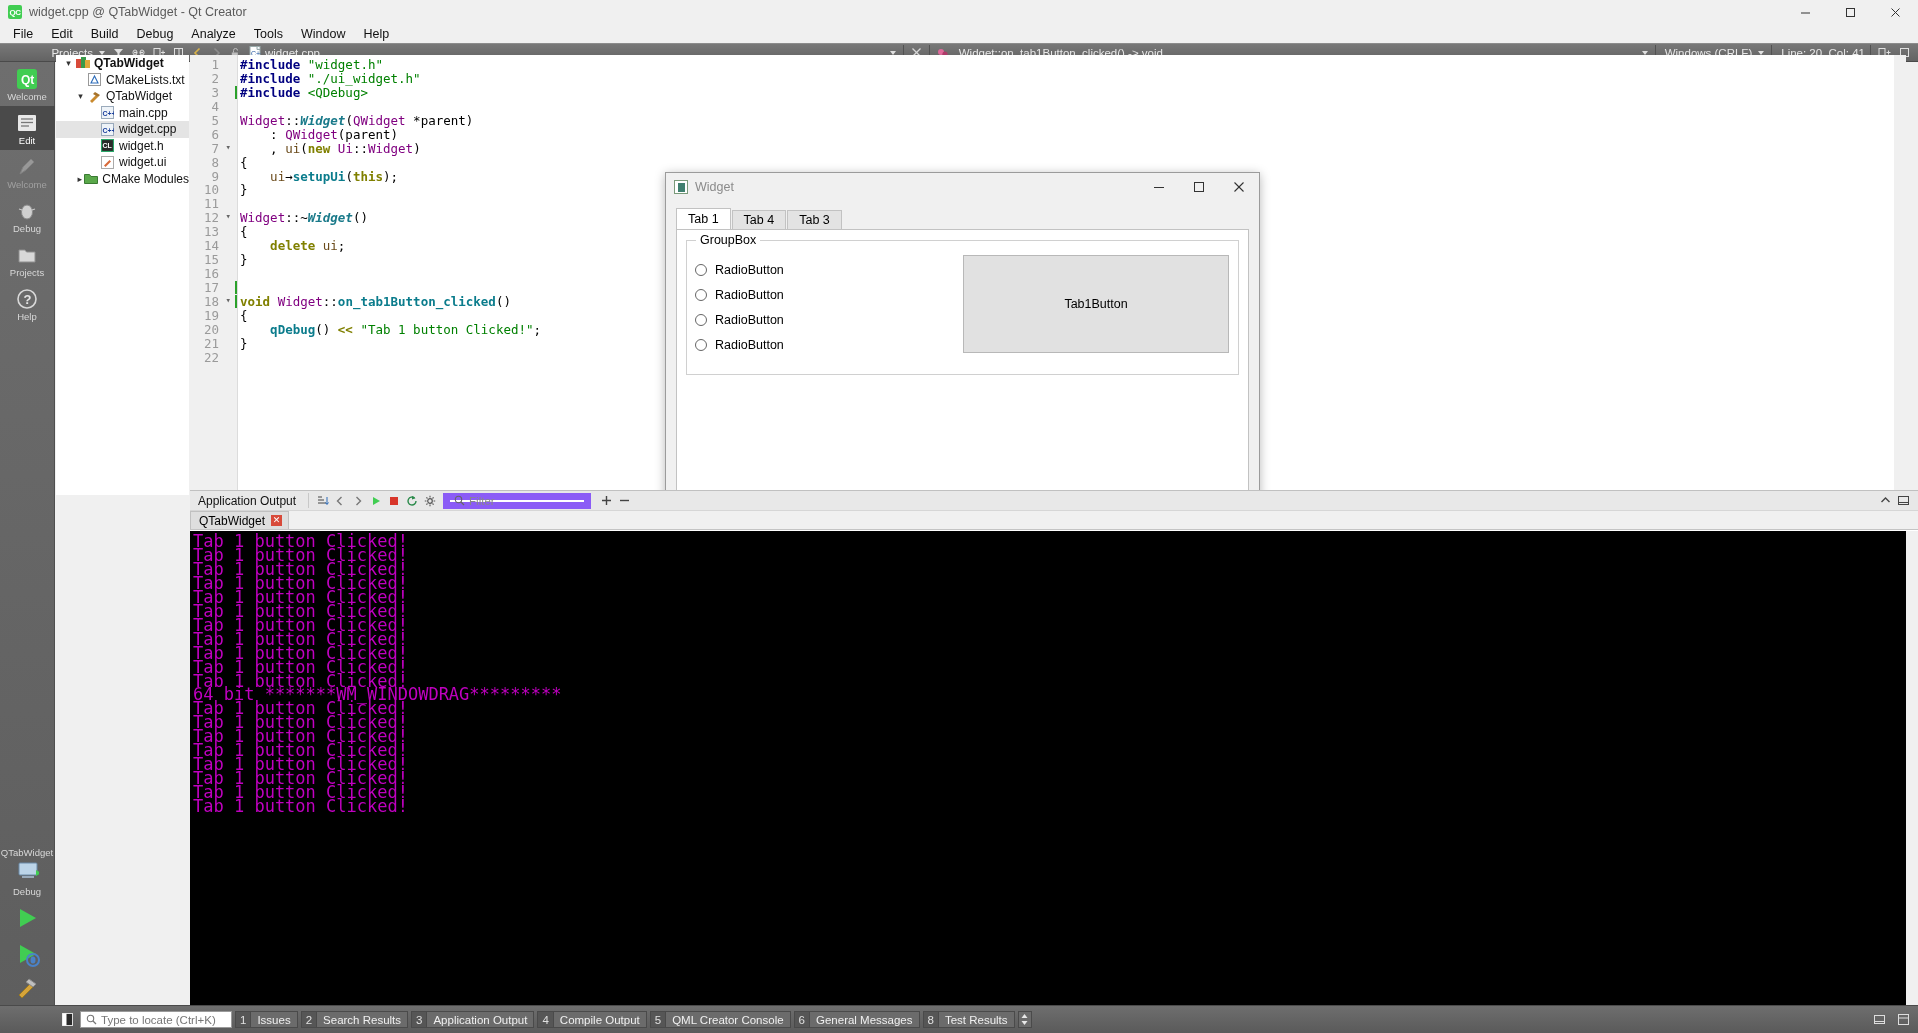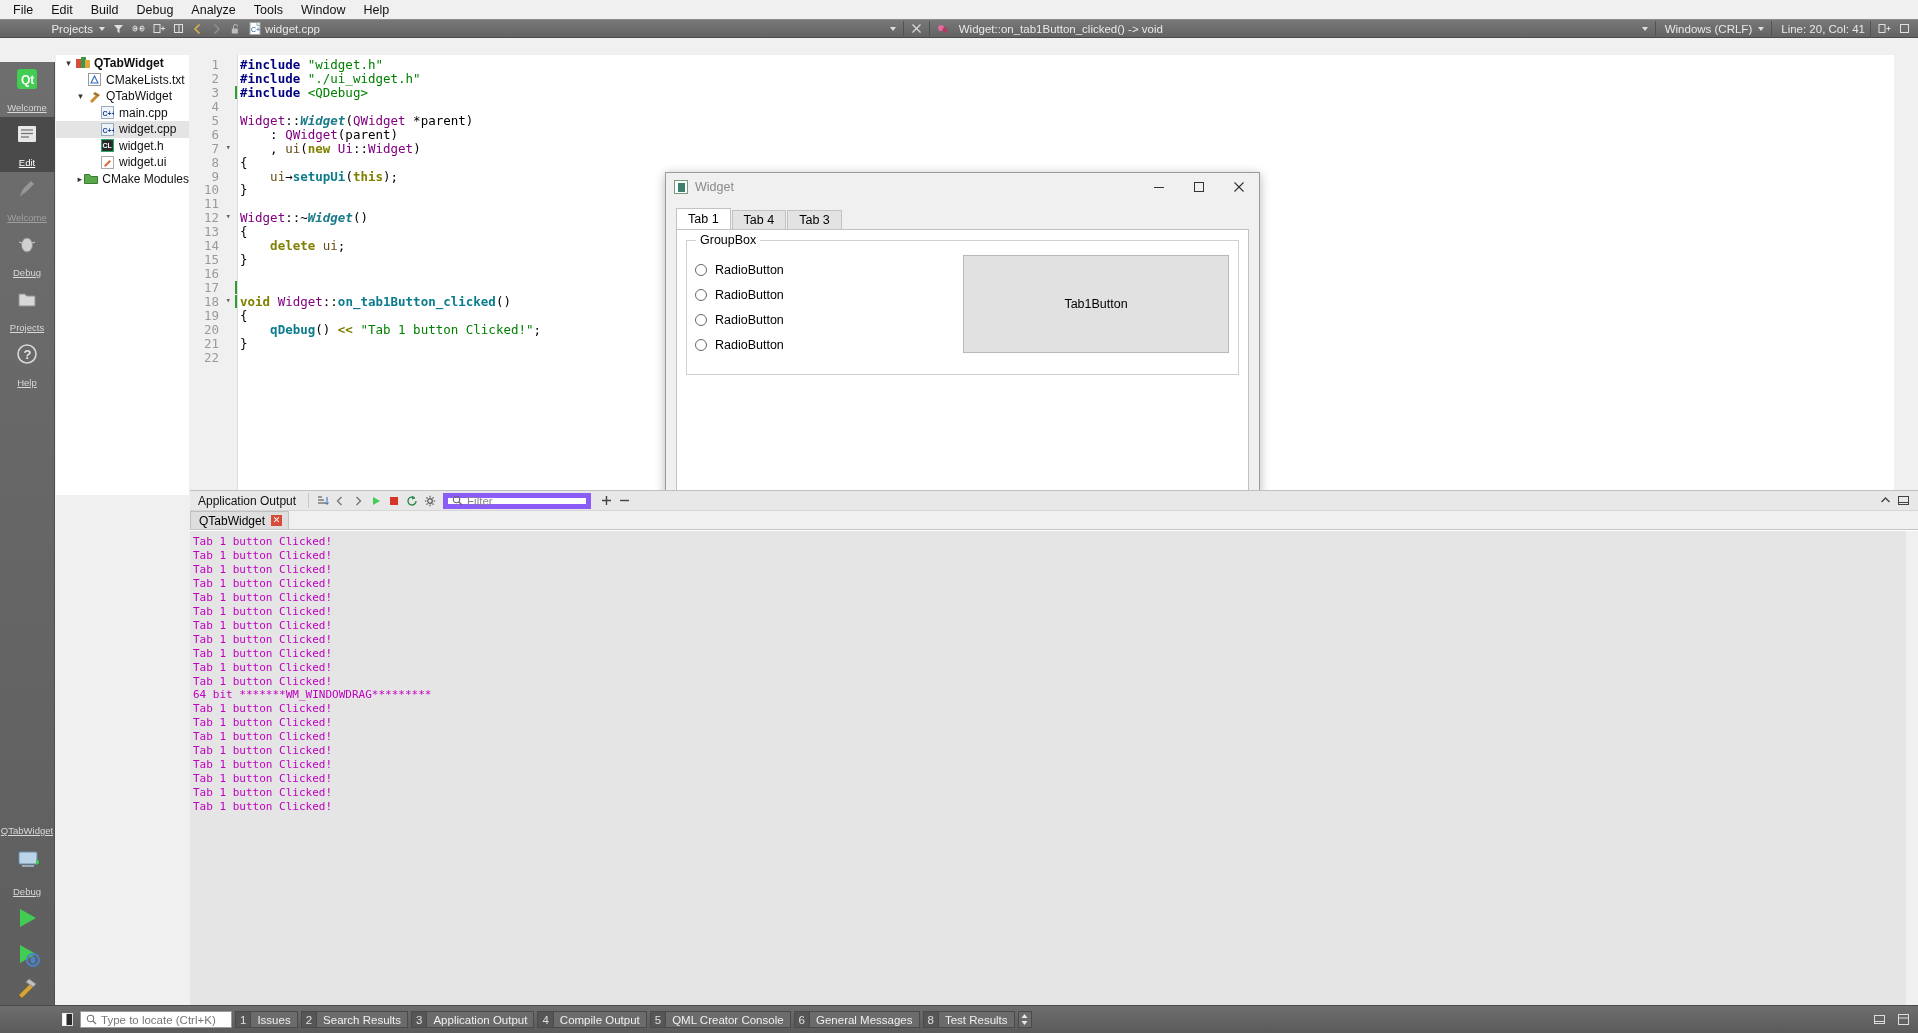--- a/index.html
+++ b/index.html
@@ -55,21 +55,21 @@
 
   
   .modebar {
     position:absolute; left:0; top:62px; width:55px; bottom:28px;
     background:linear-gradient(#6e6e6e,#5e5e5e);
     display:flex; flex-direction:column; align-items:center;
     border-right:1px solid #4f4f4f;
   }
   .mode {
     width:55px; padding:5px 0 4px; display:flex; flex-direction:column;
-    align-items:center; color:#d8d8d8; font-size:9.5px; gap:12px;text-decoration:underline;
+    align-items:center; color:#d8d8d8; font-size:9.5px; gap:1px;
   }
   .mode.active { background:#4a4a4a; color:#fff; }
   .mode-ico { width:23px; height:23px; display:flex; align-items:center; justify-content:center; }
   .spacer { flex:1; }
   .run-ico { width:55px; height:38px; display:flex; align-items:center; justify-content:center; }
 
   
   .tree {
     position:absolute; left:56px; top:55px; width:133px; height:440px;
     background:#fff; font-size:12px; color:#111; overflow:hidden;
@@ -114,31 +114,31 @@
   .outpane { position:absolute; left:190px; top:490px; right:0; bottom:28px; background:#fff; }
   .outhdr {
     height:21px; background:#e8e8e8; display:flex; align-items:center;
     border-top:1px solid #c0c0c0; border-bottom:1px solid #d6d6d6; font-size:12px;
   }
   .outhdr-title { padding:0 8px; color:#111; }
   .ohsep { width:1px; height:15px; background:#c8c8c8; margin:0 4px; }
   .ohbtn { width:18px; height:18px; display:flex; align-items:center; justify-content:center; }
   .filterbox {
     display:flex; align-items:center; height:16px; width:148px; background:#fff;
-    border:5px solid #8b5cf6; margin-left:4px; padding-left:4px; font-size:11.5px; color:#888;
+    border:7px solid #8b5cf6; margin-left:4px; padding-left:4px; font-size:11.5px; color:#888;
   }
   .outtabs { height:19px; background:#f0f0f0; display:flex; align-items:flex-end;
              border-bottom:1px solid #c4c4c4; }
   .otab { height:18px; display:flex; align-items:center; padding:0 6px 0 8px;
           background:#dedede; border:1px solid #c0c0c0; border-bottom:none; font-size:12px; gap:6px; }
   .otab .x { width:11px;height:11px;background:#d84a3a;color:#fff;display:flex;
              align-items:center;justify-content:center;font-size:9px;line-height:1; }
   .outbody {
-    position:absolute; left:0; top:41px; right:12px; bottom:0; background:#e5e5e5;
-    font-family:"DejaVu Sans Mono","Liberation Mono",monospace; font-size:11px;
+    position:absolute; left:0; top:41px; right:12px; bottom:0; background:#000000;
+    font-family:"DejaVu Sans Mono","Liberation Mono",monospace; font-size:17px;
     line-height:13.95px; padding:4px 0 0 3px; color:#c000c0; white-space:pre; overflow:hidden;
   }
   .outbody .hl { color:#c000c0; }
   .outscroll { position:absolute; right:0; top:41px; width:12px; bottom:0; background:#f0f0f0; }
 
   
   .statusbar {
     position:absolute; left:0; bottom:0; width:100%; height:28px;
     background:linear-gradient(#6e6e6e,#5a5a5a); display:flex; align-items:center;
     color:#e8e8e8; font-size:11.5px; border-top:1px solid #4a4a4a;
@@ -189,20 +189,42 @@
     background:#e1e1e1; border:1px solid #b8b8b8;
     display:flex; align-items:center; justify-content:center; font-size:12.5px; color:#000;
   }
   .editor-vscroll-arrow { position:absolute; right:0; width:12px; height:12px; background:#f0f0f0; }
 </style>
 </head>
 <body>
 
 <div class="app">
 
+  <div class="titlebar">
+    <div class="qc-logo">QC</div>
+    <div class="title-text">widget.cpp @ QTabWidget - Qt Creator</div>
+    <div class="win-btns">
+      <div class="win-btn">
+        <svg width="11" height="11">
+            <line x1="1" y1="6" x2="10" y2="6" stroke="#333" stroke-width="1"></line>
+          </svg>
+      </div>
+      <div class="win-btn">
+        <svg width="11" height="11">
+            <rect x="1.5" y="1.5" width="8" height="8" fill="none" stroke="#333" stroke-width="1"></rect>
+          </svg>
+      </div>
+      <div class="win-btn close">
+        <svg width="11" height="11">
+            <line x1="1.5" y1="1.5" x2="9.5" y2="9.5" stroke="#333" stroke-width="1"></line>
+            <line x1="9.5" y1="1.5" x2="1.5" y2="9.5" stroke="#333" stroke-width="1"></line>
+          </svg>
+      </div>
+    </div>
+  </div>
 
   <div class="menubar">
     <div class="menu-item">File</div>
     <div class="menu-item">Edit</div>
     <div class="menu-item">Build</div>
     <div class="menu-item">Debug</div>
     <div class="menu-item">Analyze</div>
     <div class="menu-item">Tools</div>
     <div class="menu-item">Window</div>
     <div class="menu-item">Help</div>

